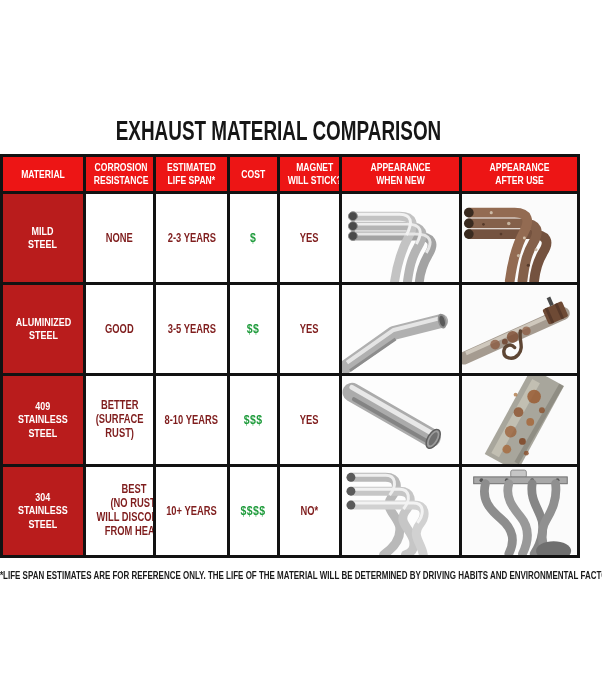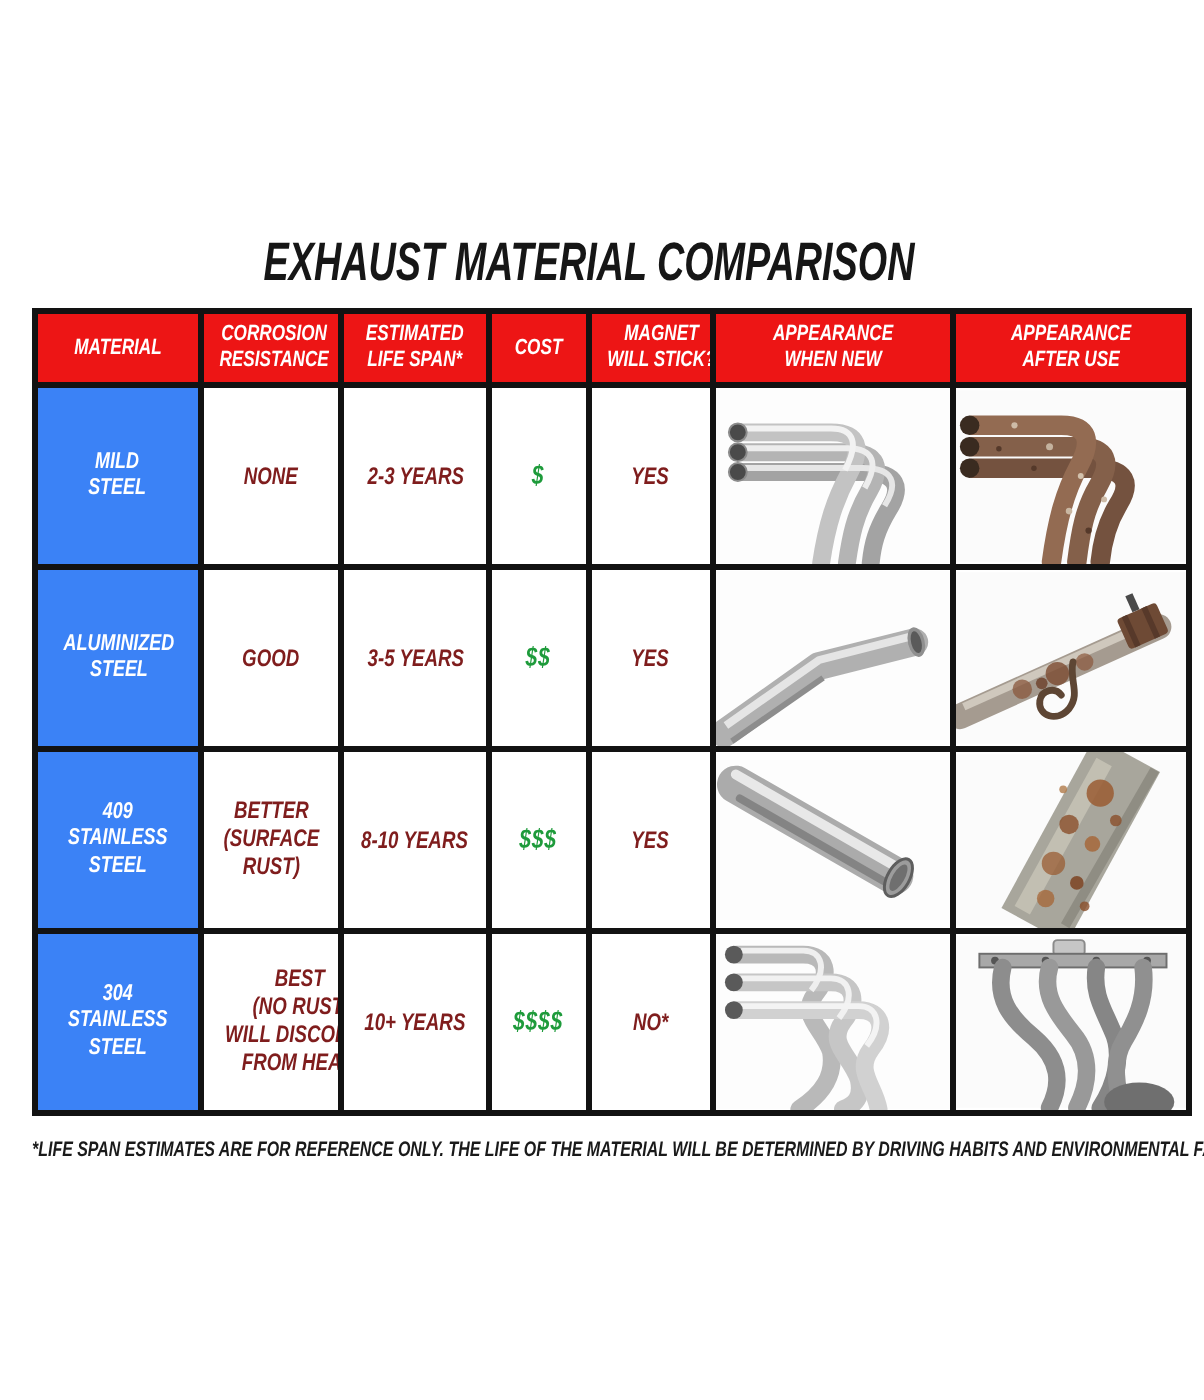--- a/index.html
+++ b/index.html
@@ -1,28 +1,28 @@
 <!DOCTYPE html>
 <html><head>
 <meta charset="utf-8">
 <style>
   html,body{margin:0;padding:0;background:#ffffff;}
   body{width:602px;height:700px;font-family:"Liberation Sans",sans-serif;overflow:hidden;}
   .canvas{position:relative;width:602px;height:700px;background:#ffffff;}
-  .content{position:absolute;top:116px;left:16px;width:558px;font-style:italic;}
+  .content{position:absolute;top:116px;left:0;width:558px;}
 
   .title{margin:0 0 7px 0;text-align:center;font-size:27px;font-weight:bold;color:#161616;white-space:pre;}
   .cnd{display:inline-block;transform:scaleX(0.78);transform-origin:center;white-space:pre;line-height:1.15;}
   .title .cnd{transform:scaleX(0.70);}
 
   table.cmp{border-collapse:collapse;table-layout:fixed;width:577px;margin:0 auto;background:#ffffff;}
   .cmp th,.cmp td{border:3px solid #121212;padding:0;text-align:center;vertical-align:middle;overflow:hidden;}
   .cmp th{background:#ED1515;color:#ffffff;font-size:11px;font-weight:bold;height:34px;}
   .cmp td{height:88px;}
-  td.material{background:#3b82f6;color:#ffffff;font-size:11.5px;font-weight:bold;margin-top:40px;}
+  td.material{background:#b91c1c;color:#ffffff;font-size:11.5px;font-weight:bold;margin-top:40px;}
   td.plain{background:#ffffff;color:#7f1d1d;font-size:12px;font-weight:bold;}
   td.cost{background:#ffffff;color:#1E9B3B;font-size:13.5px;font-weight:bold;letter-spacing:0.5px;}
   td.photo{background:#ffffff;padding:0;}
   td.photo svg{display:block;width:100%;height:88px;}
 
   .footnotes{width:570px;margin:9px auto 0 auto;color:#1a1a1a;}
   .footnote{font-size:10.5px;font-weight:bold;line-height:1.55;white-space:pre;}
   .footnote .cnd{transform-origin:left center;transform:scaleX(0.76);}
 </style>
 </head>

